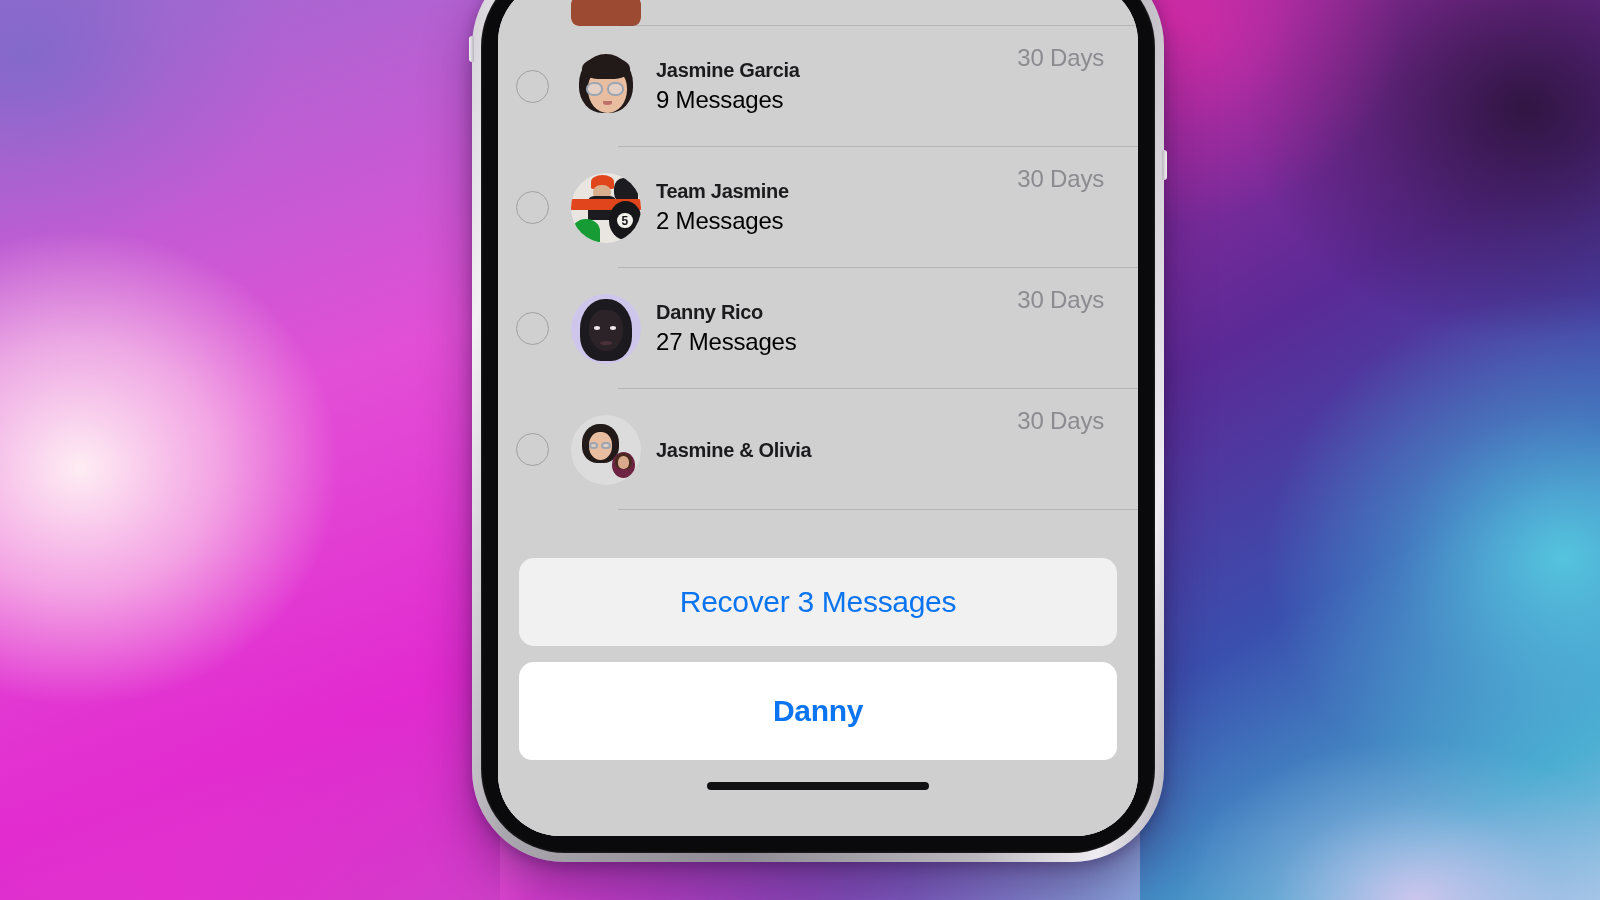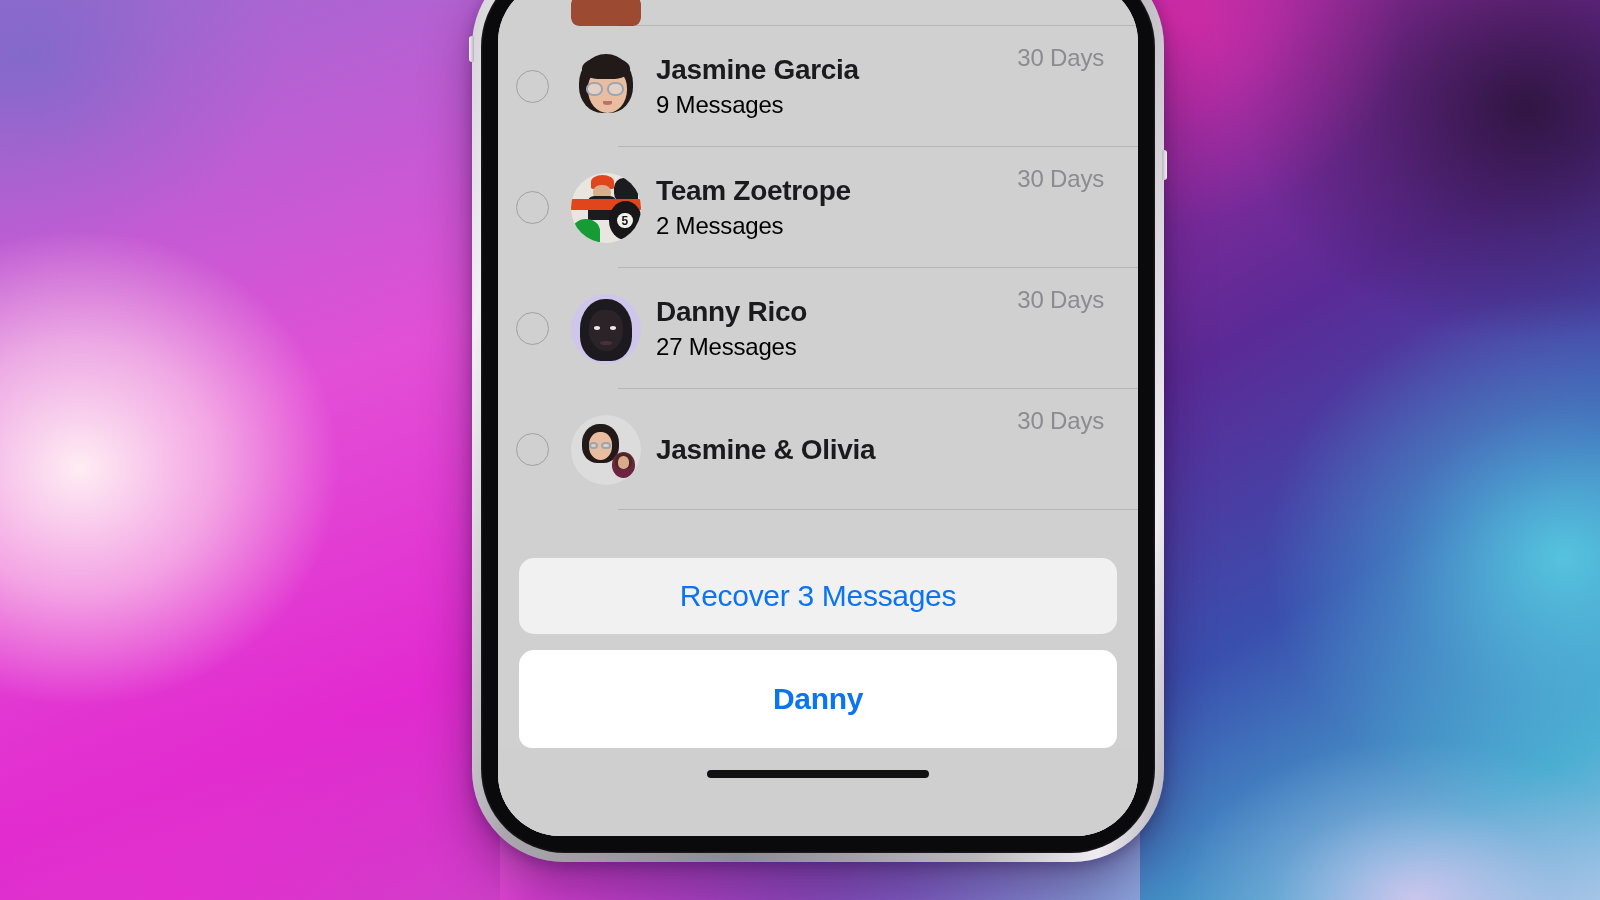--- a/index.html
+++ b/index.html
@@ -85,38 +85,38 @@
   }
 
   .avatar{
     width:70px; height:70px; border-radius:50%; flex:0 0 70px;
     margin-right:15px; position:relative; overflow:hidden;
     display:flex; align-items:flex-end; justify-content:center;
   }
 
   .row-text{ flex:1 1 auto; min-width:0; }
   .row-title{
-    font-size:28px; font-weight:bold; color:#1b1b1d; letter-spacing:-0.3px;
+    font-size:20px; font-weight:bold; color:#1b1b1d; letter-spacing:-0.3px;
     white-space:nowrap; overflow:hidden; text-overflow:ellipsis; line-height:1.2;
   }
   .row-sub{ font-size:24px; color:#000000; letter-spacing:-0.2px; margin-top:4px; line-height:1.2; }
   .row-meta{
     font-size:24px; color:#8b8b90; letter-spacing:-0.2px;
     padding-right:34px; align-self:flex-start; margin-top:18px; white-space:nowrap;
   }
 
   
   #sheet-actions{ padding:0 1px; }
   .action-btn{
     margin:0 auto; width:598px; border:none; display:block;
     font-family:"Liberation Sans", sans-serif;
     color:#0b74f0; cursor:pointer; text-align:center;
   }
   #recover-button{
-    height:76px; border-radius:15px; background:#f1f1f1;
+    height:88px; border-radius:15px; background:#f1f1f1;
     font-size:30px; letter-spacing:-0.3px;
   }
   #cancel-button{
     height:98px; border-radius:15px 15px 13px 13px; background:#ffffff;
     font-size:30px; font-weight:bold; letter-spacing:-0.3px; margin-top:16px;
   }
   #home-indicator-area{ flex:1 1 auto; position:relative; background:#cfcfd0; }
   #home-indicator{
     position:absolute; left:50%; transform:translateX(-50%); top:22px;
     width:222px; height:8px; border-radius:4px; background:#111113;
@@ -243,21 +243,21 @@
               <div class="helmet"></div>
               <div class="head"></div>
               <div class="torso"></div>
               <div class="band-orange"></div>
               <div class="green"></div>
               <div class="ball"></div>
               <div class="ball-num">5</div>
             </div>
           </div>
           <div class="row-text">
-            <div class="row-title">Team Zoetrope</div>
+            <div class="row-title">Team Jasmine</div>
             <div class="row-sub">2 Messages</div>
           </div>
           <div class="row-meta">30 Days</div>
           <div class="divider"></div>
         </div>
 
         <div class="row">
           <div class="radio"></div>
           <div class="avatar">
             <div class="memoji mj-danny">

